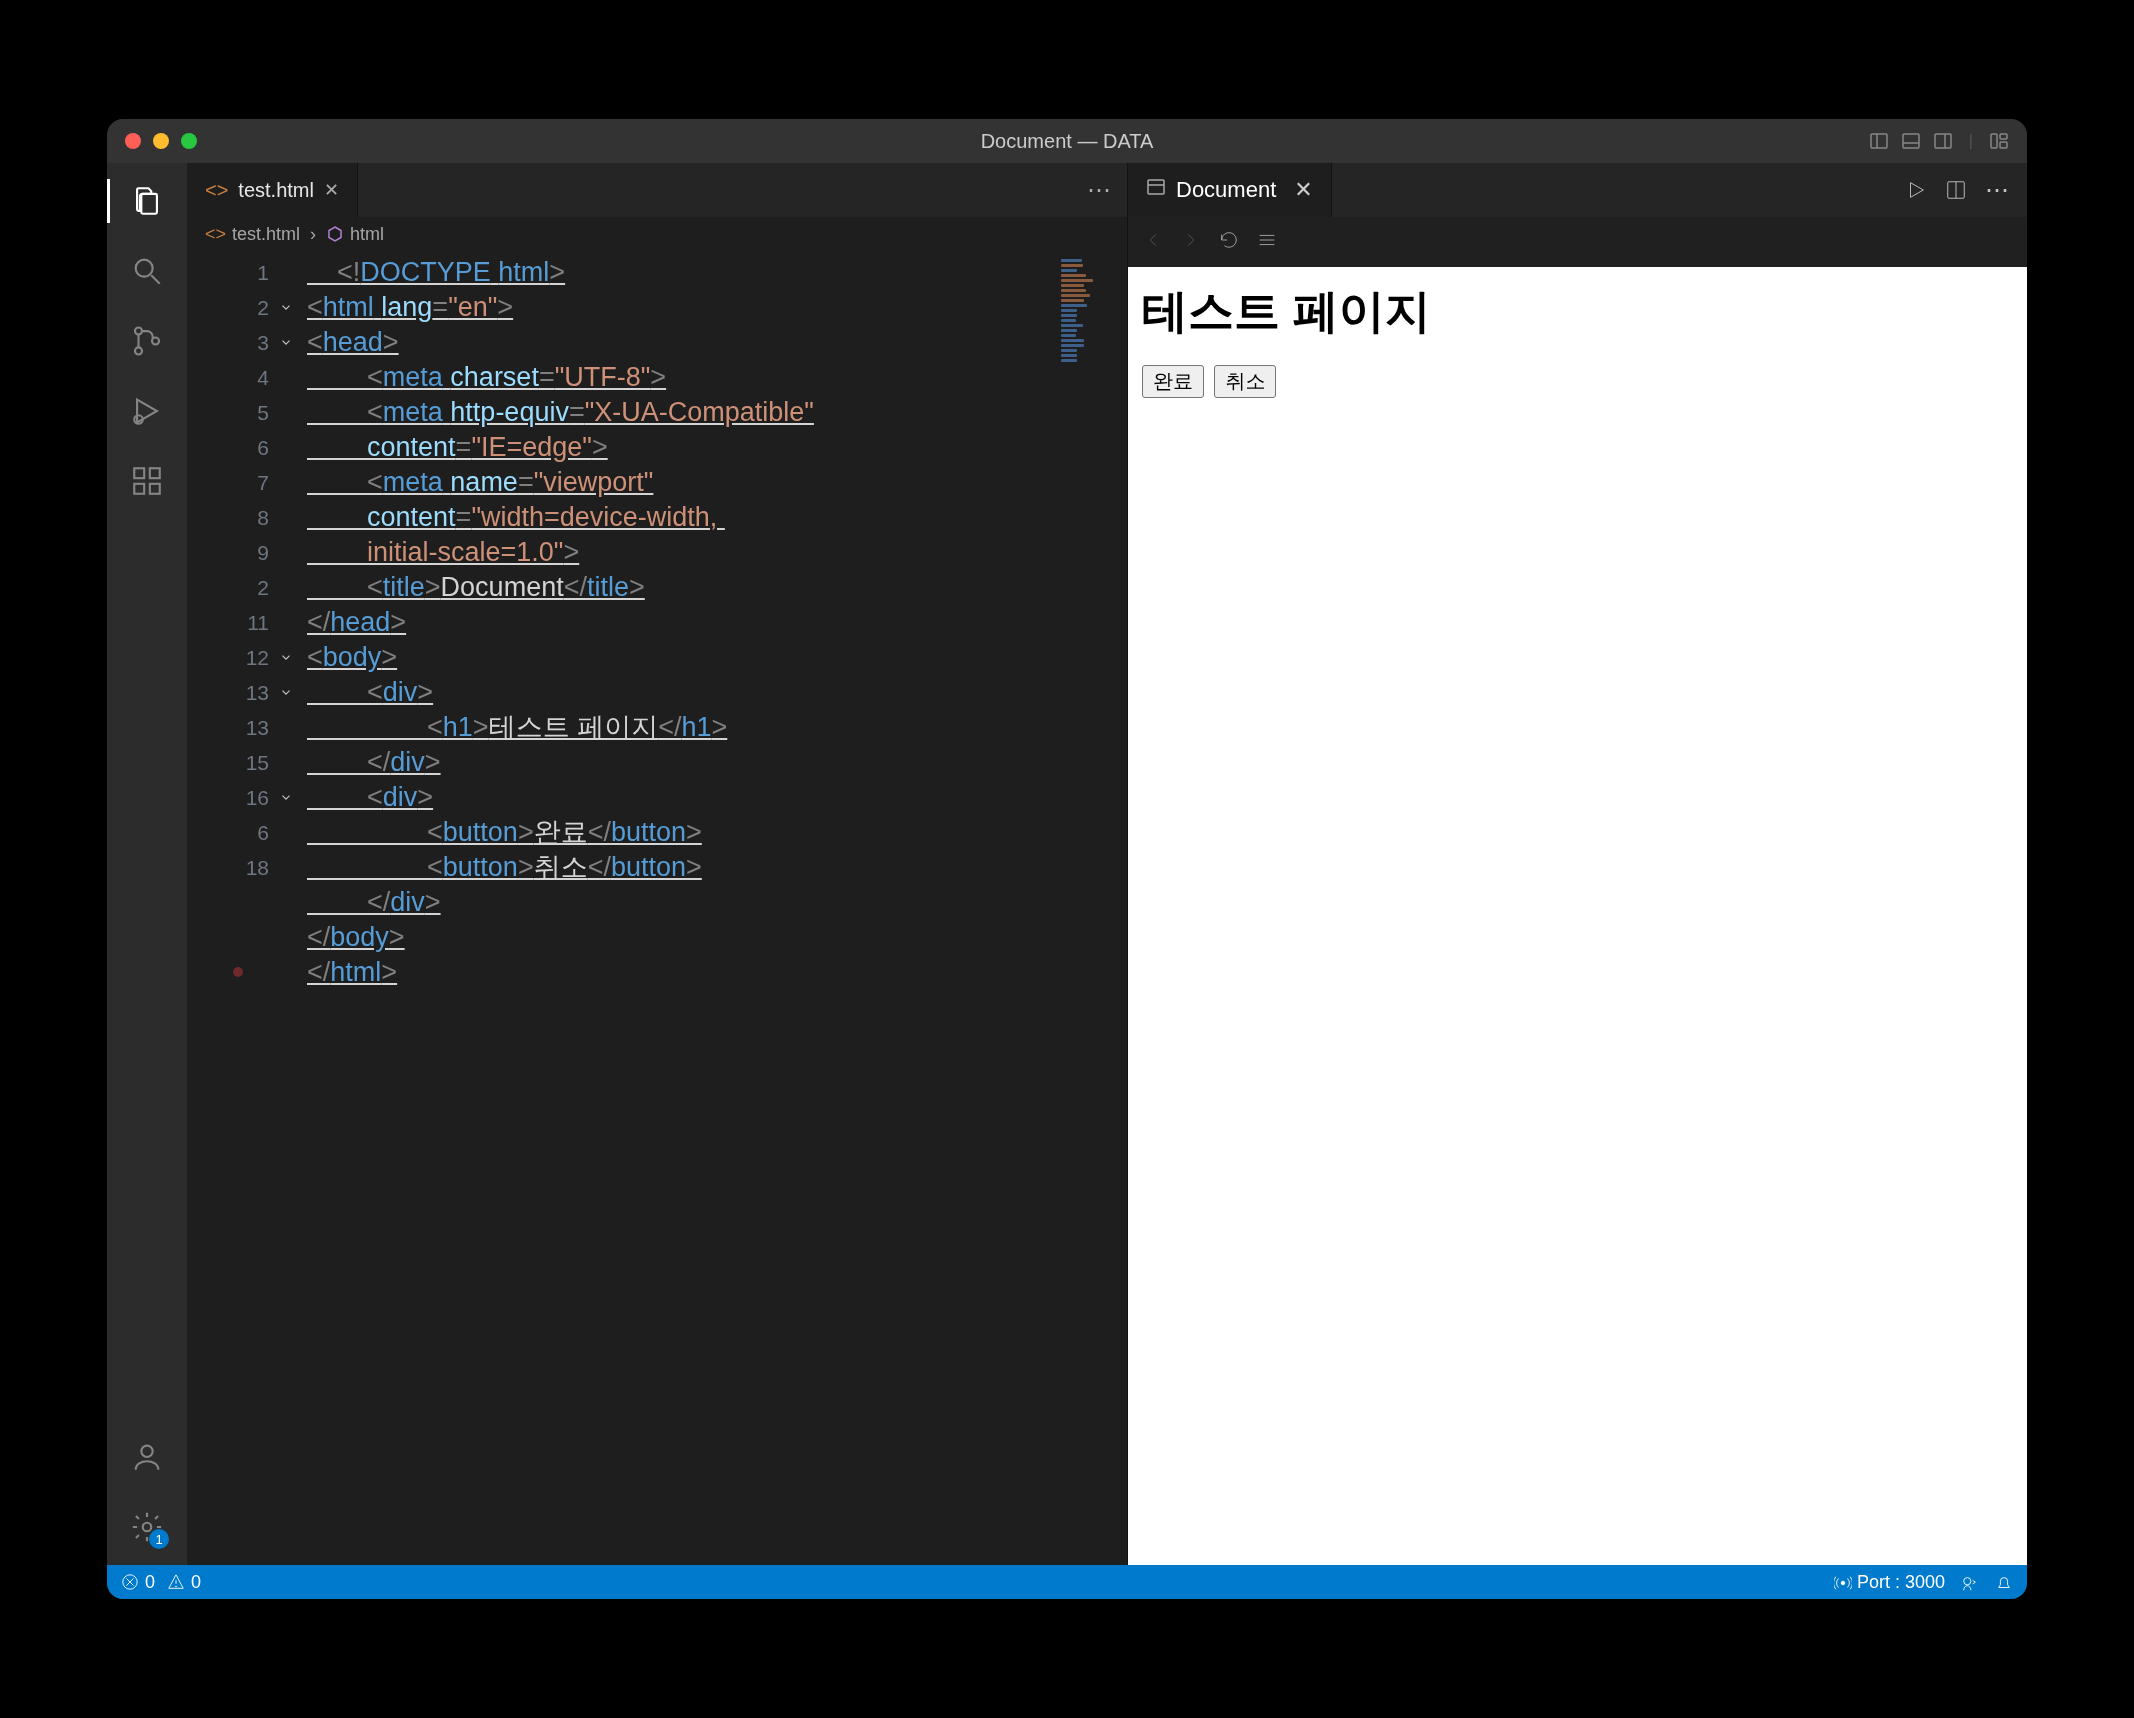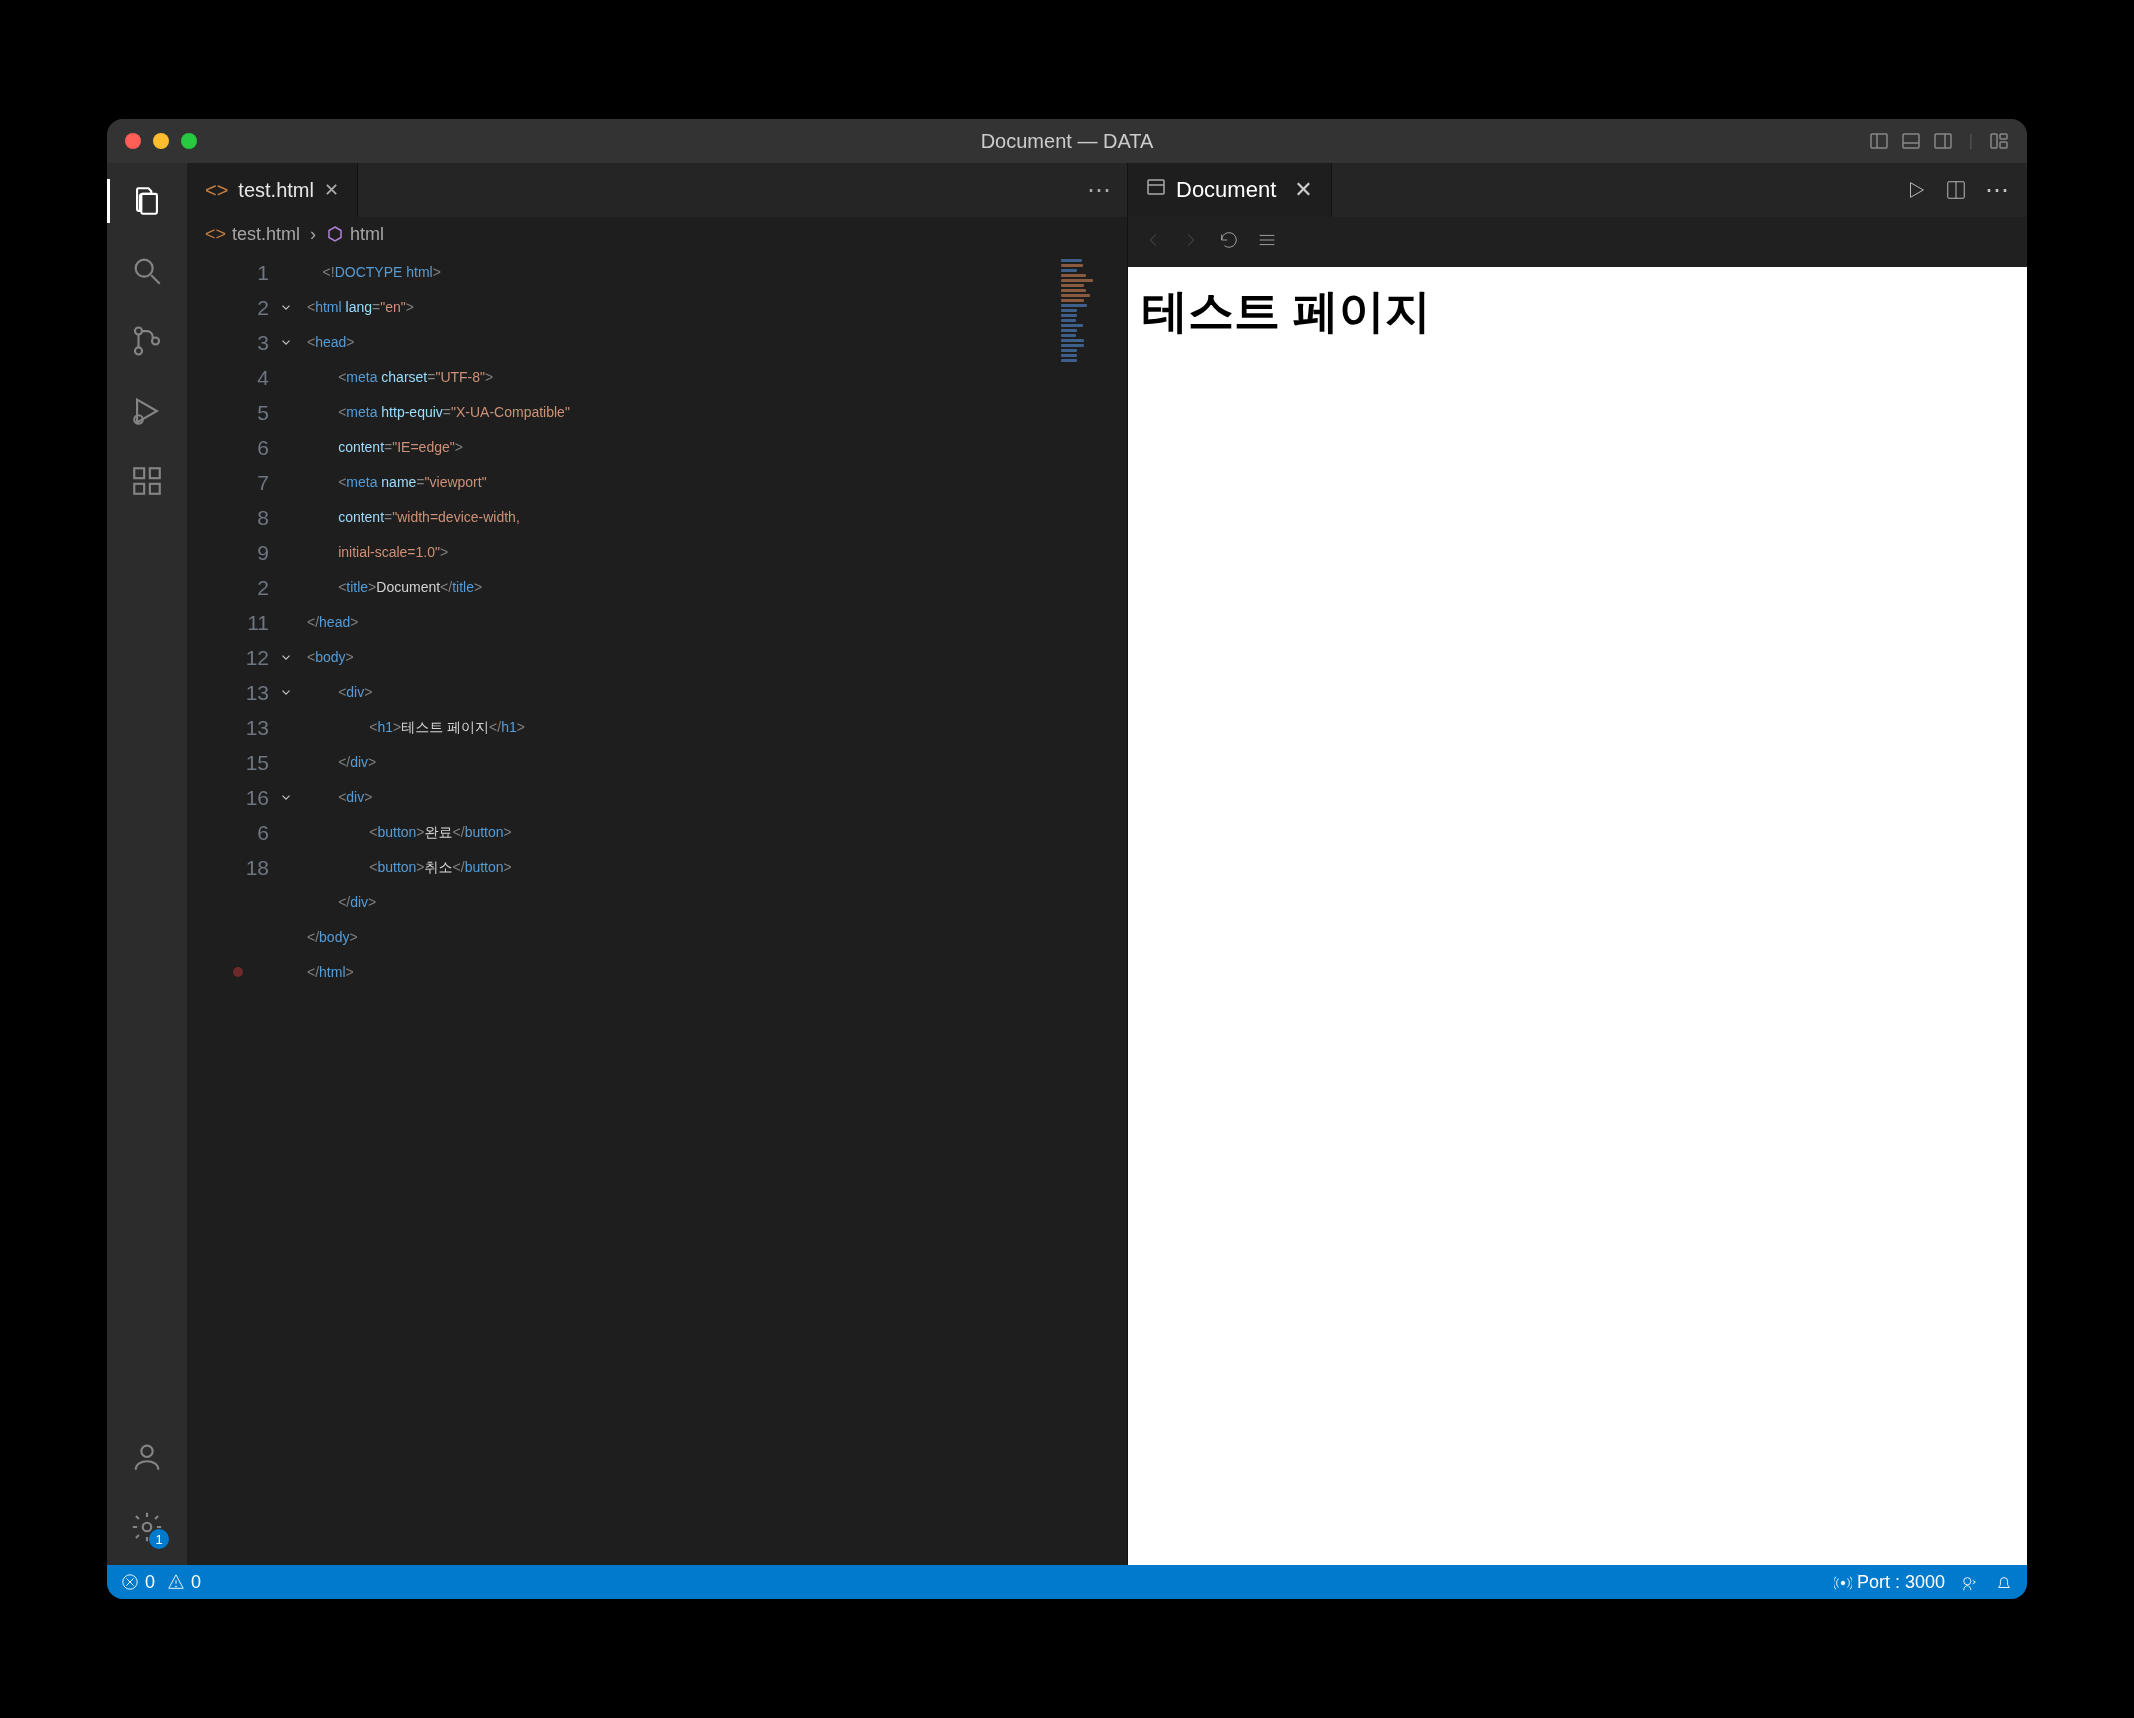--- a/index.html
+++ b/index.html
@@ -27,21 +27,21 @@
 .tab .close { color:#aaa; font-size:18px; }
 .tab-actions { margin-left:auto; display:flex; align-items:center; padding:0 16px; color:#aaa; font-size:24px; }
 .breadcrumbs { height: 34px; display:flex; align-items:center; padding:0 18px; gap:10px; color:#a6a6a6; font-size:18px; }
 .breadcrumbs .bc-item { display:flex; align-items:center; gap:6px; }
 .breadcrumbs svg { width:18px; height:18px; }
 .code-wrap { flex:1; display:flex; position:relative; }
 .gutter { width: 92px; text-align:right; color:#6e7681; font-family: Menlo, Consolas, monospace; font-size:21px; line-height:35px; padding-right:10px; padding-top:4px; }
 .fold-gutter { width: 28px; color:#c5c5c5; font-family: monospace; font-size:14px; line-height:35px; padding-top:4px; }
 .fold { display:block; height:35px; }
 .fold svg { width:14px; height:14px; stroke:#c5c5c5; fill:none; vertical-align:middle; }
-.code { flex:1; font-family: Menlo, Consolas, monospace; font-size:14px; line-height:35px; padding-top:4px; white-space:pre; color:#d4d4d4; position:relative; }
+.code { flex:1; font-family: Menlo, Consolas, monospace; font-size:27px; line-height:35px; padding-top:4px; white-space:pre; color:#d4d4d4; position:relative;text-decoration:underline; }
 .current-line { position:absolute; left:0; right:0; height:35px; background:#2a2a2a; z-index:-1; }
 .tok-punc{color:#808080;} .tok-tag{color:#569cd6;} .tok-doctype{color:#569cd6;} .tok-attr{color:#9cdcfe;} .tok-str{color:#ce9178;} .tok-txt{color:#d4d4d4;}
 .minimap { width: 72px; background:#1e1e1e; padding:8px 6px; }
 .minimap .mm-line { height:3px; margin-bottom:2px; border-radius:1px; }
 .preview-pane { width: 900px; background:#1e1e1e; display:flex; flex-direction:column; border-left:1px solid #121212; }
 .preview-tabbar { height:54px; background:#252526; display:flex; align-items:stretch; }
 .preview-tab { background:#1e1e1e; display:flex; align-items:center; padding:0 18px; gap:10px; color:#fff; font-size:22px; border-right:1px solid #121212; }
 .preview-tab .doc-icon{ color:#aaa; }
 .preview-actions { margin-left:auto; display:flex; align-items:center; gap:18px; padding:0 18px; }
 .preview-actions svg { stroke:#c5c5c5; fill:none; width:22px; height:22px; }
@@ -285,20 +285,24 @@
               <path d="M4 12a8 8 0 1 1 3 6.2M4 12V6m0 6h6"></path>
             </svg></span>
         <span class="nav-btn"><svg viewBox="0 0 24 24">
               <line x1="4" y1="7" x2="20" y2="7"></line>
               <line x1="4" y1="12" x2="20" y2="12"></line>
               <line x1="4" y1="17" x2="20" y2="17"></line>
             </svg></span>
       </div>
       <div class="preview-page">
         <h1>테스트 페이지</h1>
+        <div>
+          <button>완료</button>
+          <button>취소</button>
+        </div>
       </div>
     </div>
   </div>
 
   <div class="statusbar">
     <div class="sb-left">
       <svg viewBox="0 0 20 20">
           <circle cx="10" cy="10" r="8"></circle>
           <line x1="6" y1="6" x2="14" y2="14"></line>
           <line x1="14" y1="6" x2="6" y2="14"></line>

